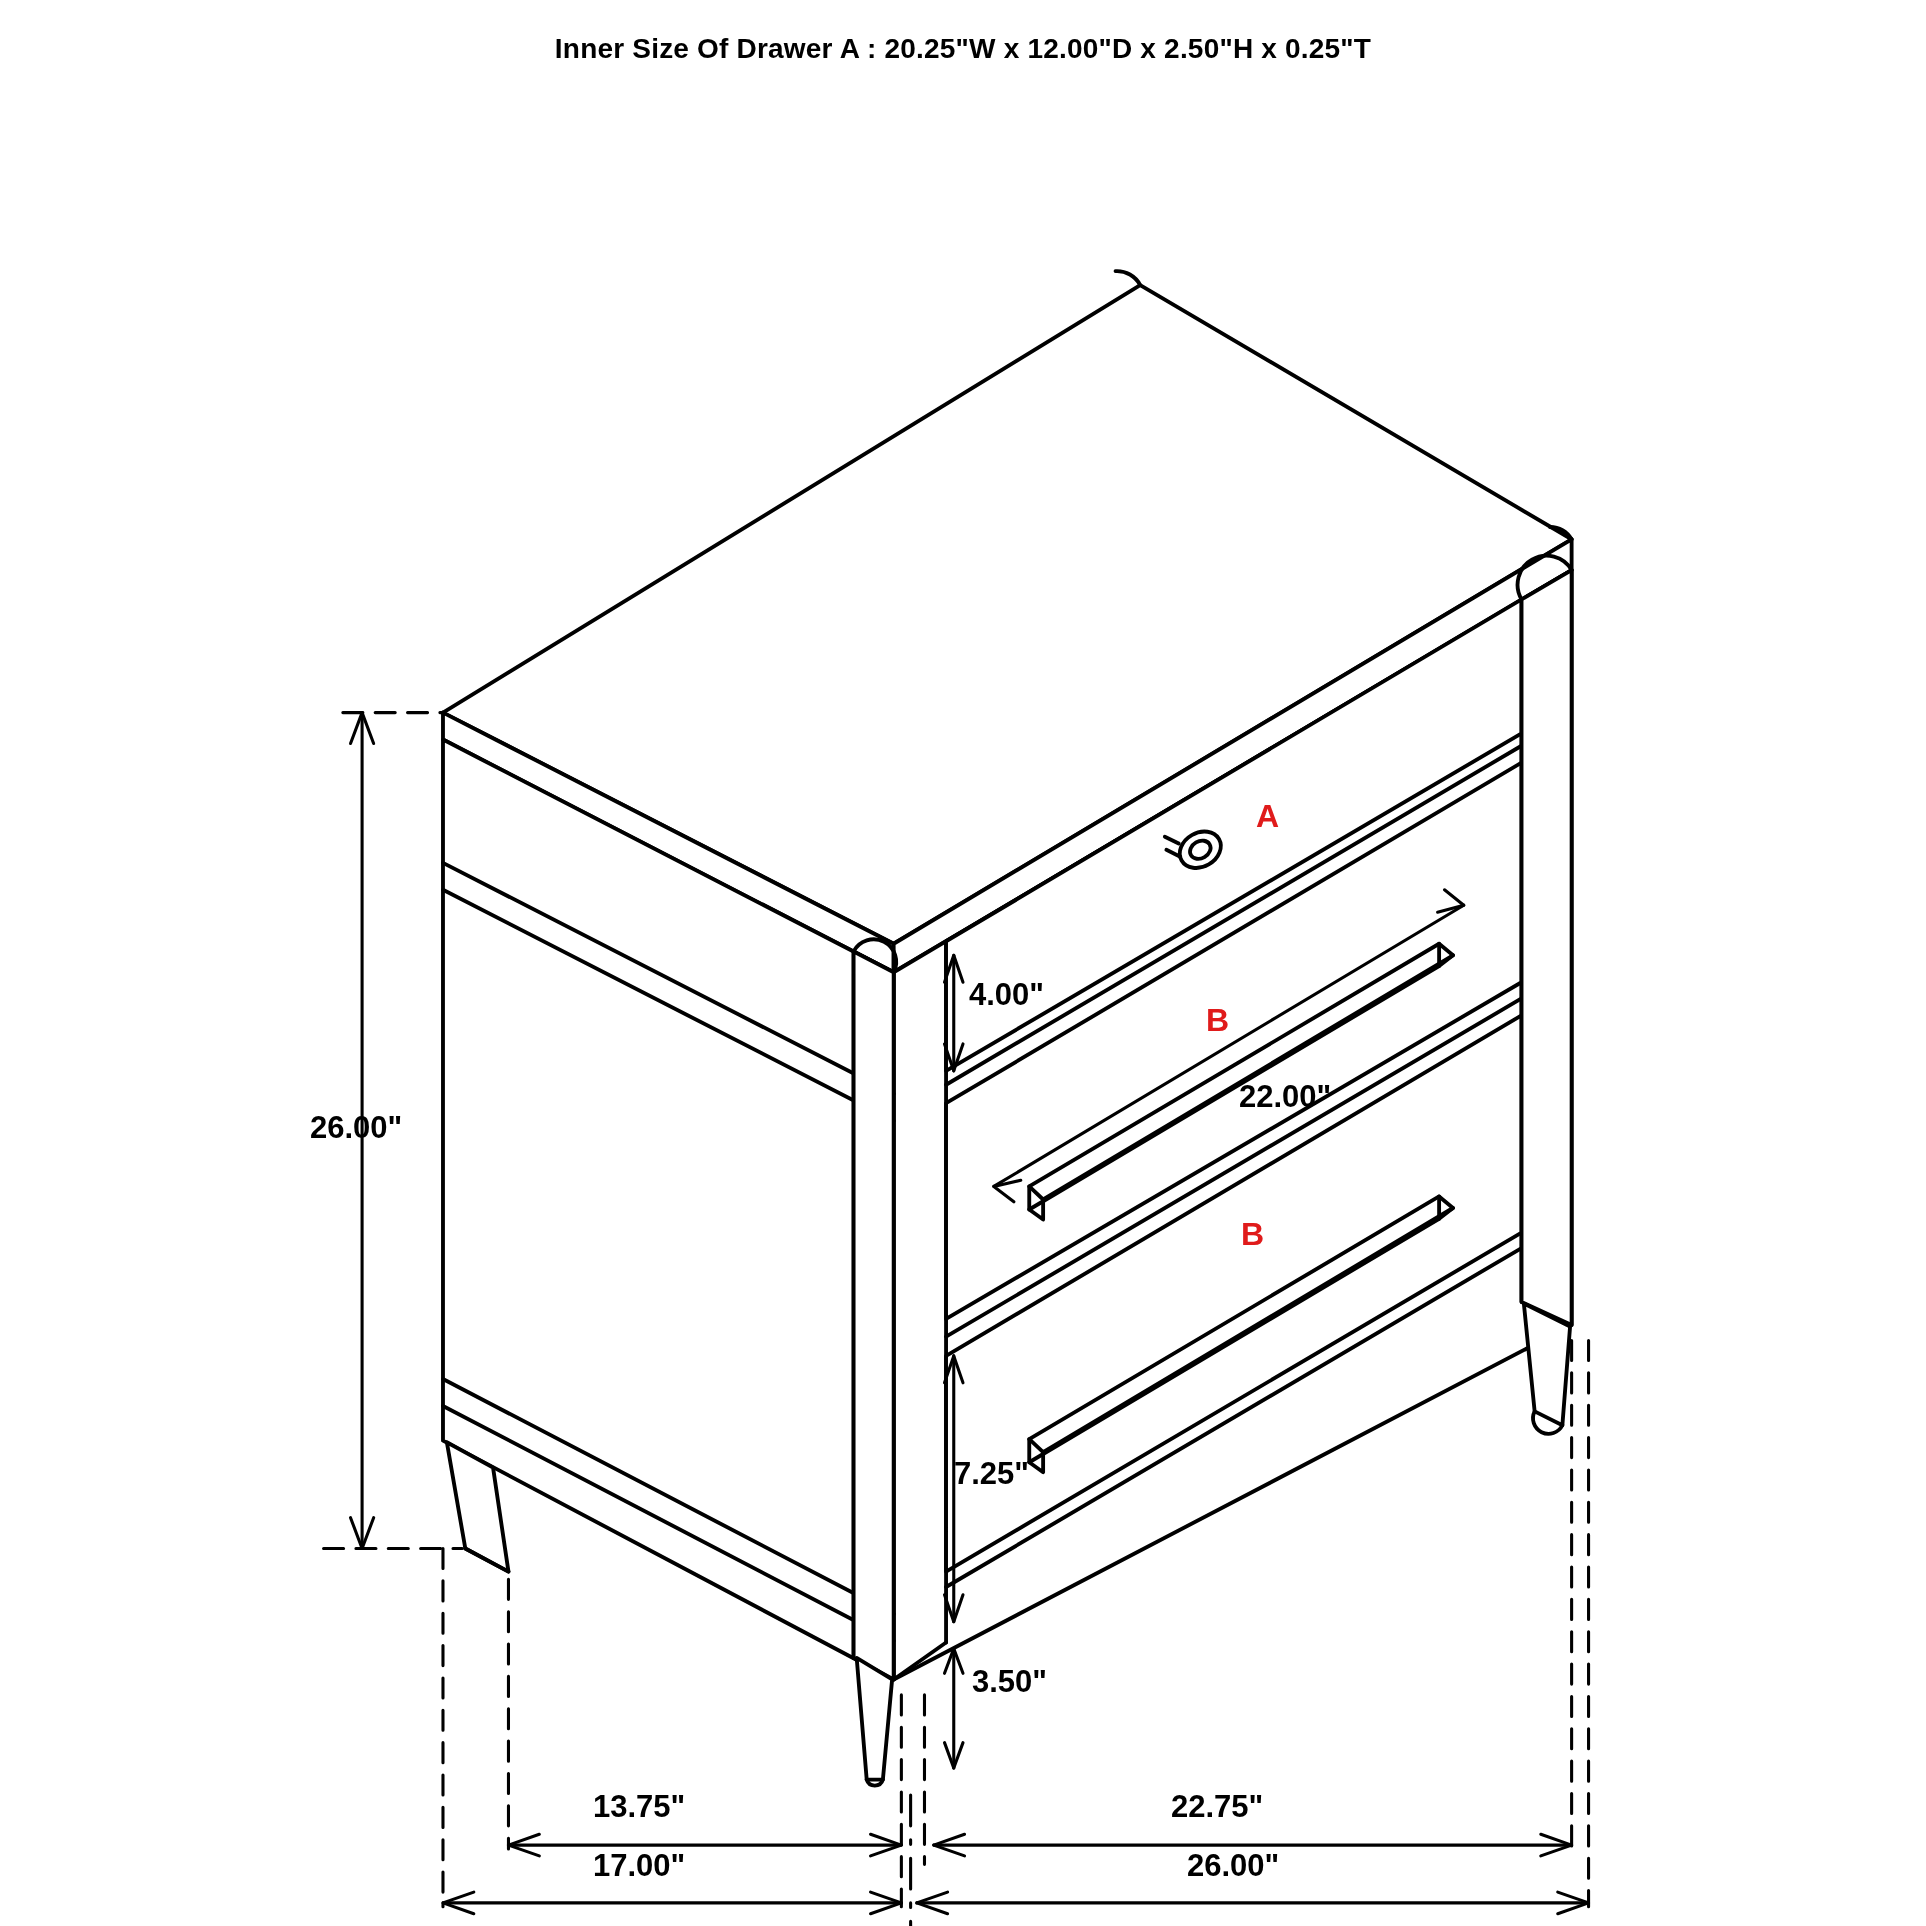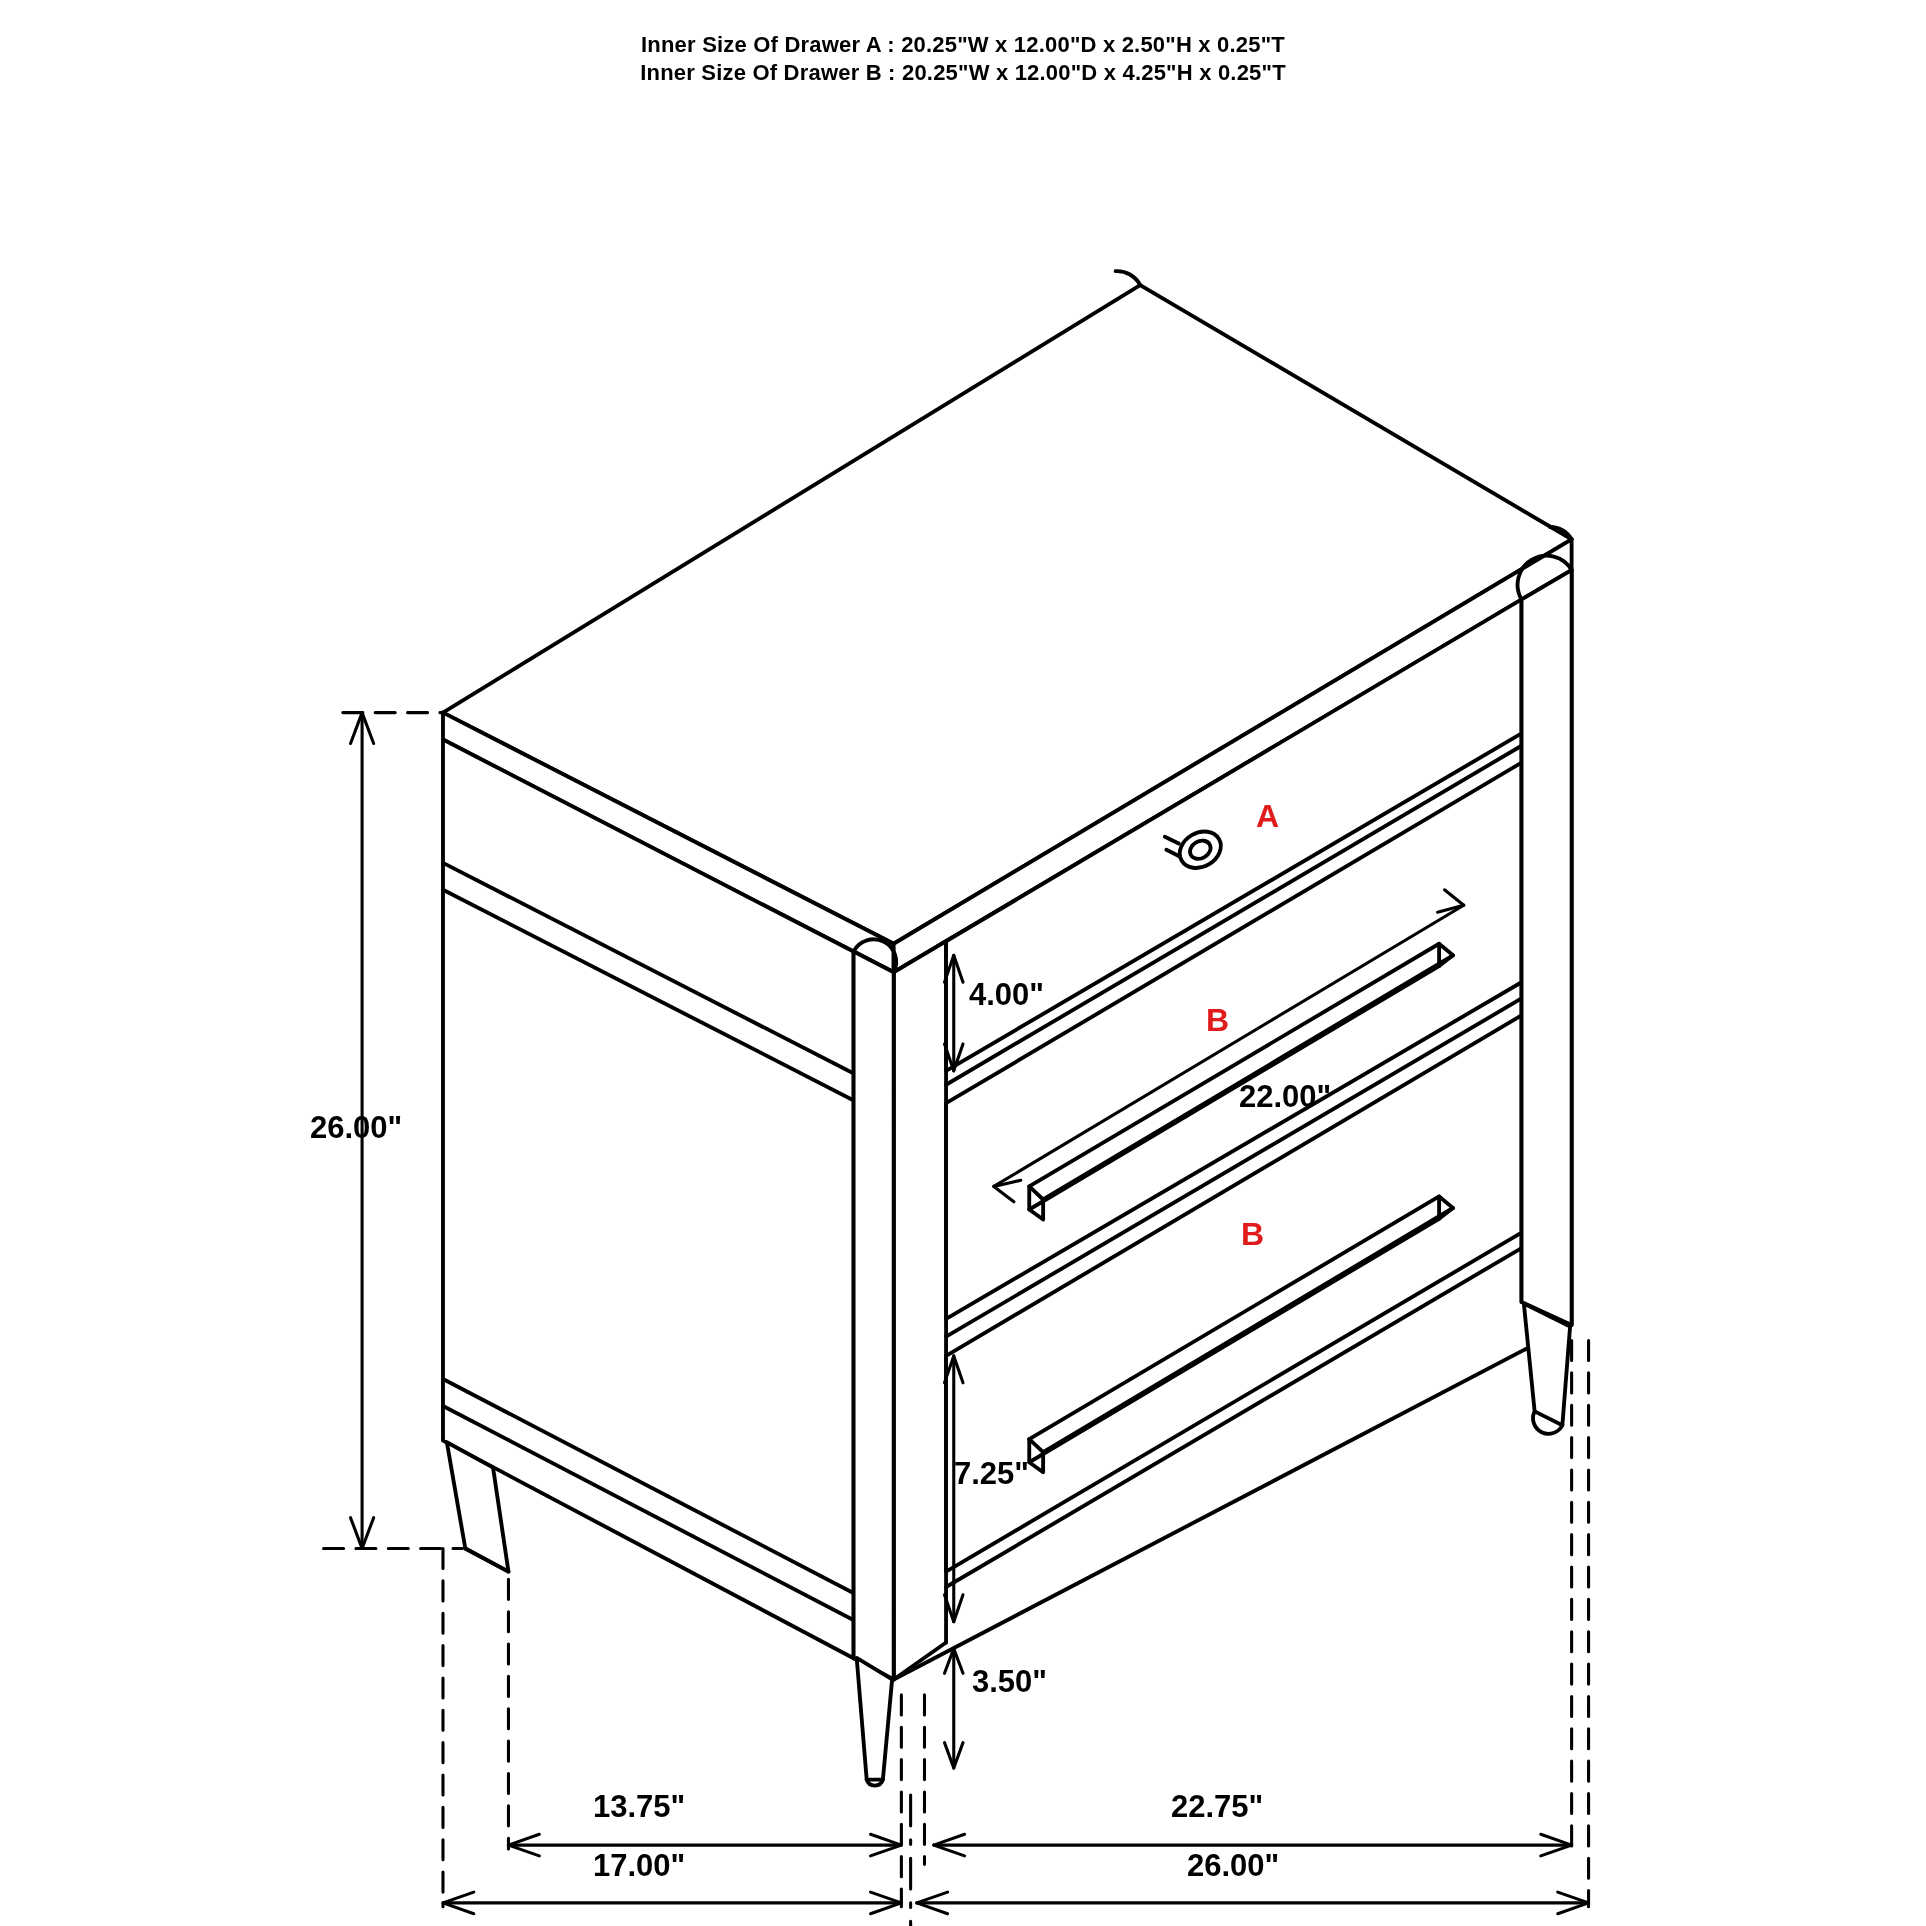--- a/index.html
+++ b/index.html
@@ -21,21 +21,21 @@
     height: 1926px;
   }
   .header-block {
     position: absolute;
     top: 31px;
     left: 0;
     width: 1926px;
     text-align: center;
   }
   .header-line {
-    font-size: 22px;
+    font-size: 28px;
     font-weight: bold;
     letter-spacing: 0.2px;
     line-height: 1.28;
     white-space: pre;
   }
   svg.drawing {
     position: absolute;
     top: 0;
     left: 0;
     width: 1926px;
@@ -55,21 +55,20 @@
     white-space: nowrap;
   }
 </style>
 </head>
 <body>
 
 <div id="sheet">
 
   <div class="header-block">
     <div class="header-line">Inner Size Of Drawer A : 20.25"W x 12.00"D x 2.50"H x 0.25"T</div>
-    <div class="header-line">Inner Size Of Drawer B : 20.25"W x 12.00"D x 4.25"H x 0.25"T</div>
   </div>
 
   <svg class="drawing" viewBox="0 0 2500 2500">
     <g fill="none" stroke="#000000" stroke-width="5" stroke-linejoin="round" stroke-linecap="round">
 
       <g>
         <path d="M 1480 370 L 2040 700 L 1160 1225 L 575 925 Z" fill="#ffffff"></path>
 
         <path d="M 575 925 L 575 960 L 1160 1262 L 1160 1225 Z" fill="#ffffff"></path>
 

